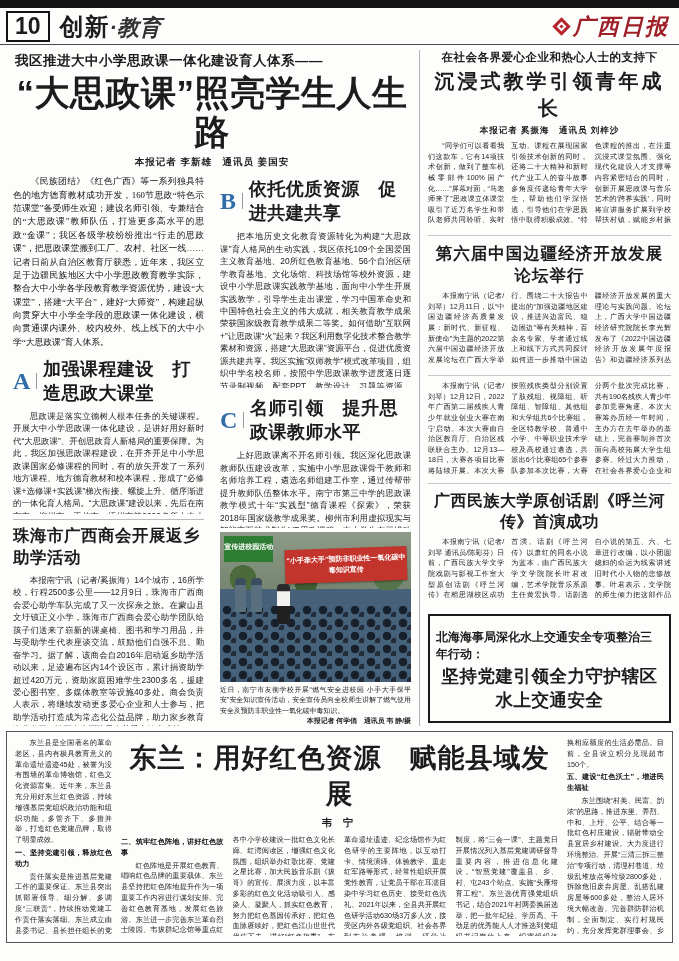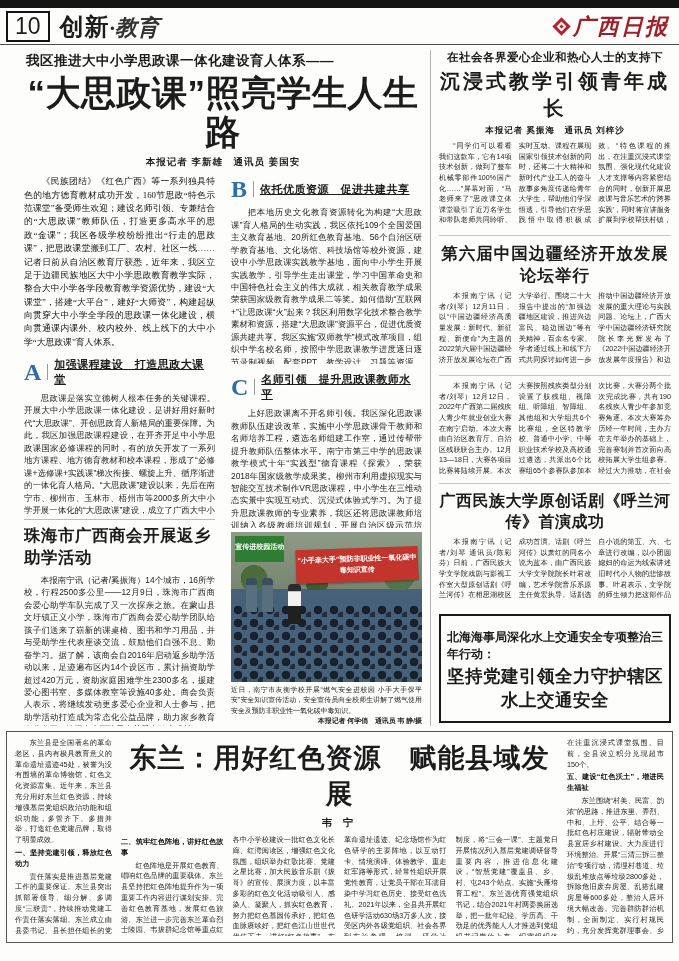--- a/index.html
+++ b/index.html
@@ -6,50 +6,50 @@
   html,body { background:#e8e8e6; }
   .page {
     width:679px; height:961px; margin:0 auto; background:#fdfdfc;
     font-family:"Liberation Sans", sans-serif; color:#1c1c1c;
     overflow:hidden; position:relative;
   }
   .topbar { height:8px; background:#141414; }
 
   
   .hd { height:36px; display:flex; align-items:center; gap:10px; padding:3px 10px 2px 6px; }
-  .pagenum { border:2px solid #141414; font-size:23px; font-weight:normal; padding:0 7px; line-height:27px; }
+  .pagenum { border:2px solid #141414; font-size:23px; font-weight:bold; padding:0 7px; line-height:27px; }
   .secname { display:flex; align-items:baseline; }
   .secname .b { font-size:24px; font-weight:900; letter-spacing:1px; }
-  .secname .i { font-size:22px; font-style:italic; font-family:Liberation Serif, serif; font-weight:bold; color:#333; }
+  .secname .i { font-size:22px; font-style:italic; font-family:Liberation Sans, sans-serif; font-weight:bold; color:#333; }
   .pubinfo { border-left:1px solid #999; padding-left:10px; line-height:1.35; }
   .pubinfo .d { font-size:8.5px; font-weight:bold; color:#222; }
   .pubinfo .s { font-size:7px; color:#444; }
   .masthead { margin-left:auto; display:flex; align-items:center; gap:5px; }
   .diamond { display:inline-block; width:13px; height:13px; background:#b5222a; transform:rotate(45deg); position:relative; }
   .diamond::after { content:""; position:absolute; inset:3px; background:#fff; }
   .diamond::before { content:""; position:absolute; inset:5px; background:#b5222a; z-index:1; }
   .masthead .mtxt { font-family:"Liberation Serif",serif; font-weight:bold; font-style:italic; font-size:22px; color:#9e1f27; letter-spacing:2px; }
   .hd-rule { border-top:1.5px solid #4a4a4a; margin:0 0 3px 0; }
 
   
-  .main { display:flex; gap:8px; padding:2px 8px 0 24px; height:678px; overflow:hidden; }
+  .main { display:flex; gap:8px; padding:2px 8px 0 13px; height:678px; overflow:hidden; }
   .left { width:398px; display:flex; flex-direction:column; }
   .right { flex:1; border-left:1px solid #b3b3b3; padding-left:8px; overflow:hidden; }
 
   
   .kicker { font-size:13.5px; font-weight:bold; letter-spacing:.5px; padding:2px 0 3px 2px; }
   .bighead { font-size:35px; font-weight:900; letter-spacing:.5px; text-align:center; line-height:1.12; }
   .byline { text-align:center; font-size:9.5px; font-weight:bold; color:#222; margin:5px 0 3px 0; letter-spacing:1px; }
   .lead-cols { display:flex; gap:16px; flex:1; overflow:hidden; margin-top:3px; }
   .lcol { flex:1; display:flex; flex-direction:column; overflow:hidden; }
   .intro { font-family:"Liberation Serif",serif; font-size:8.8px; line-height:1.52; text-align:justify; color:#111; text-indent:2em; }
   .sechead { display:flex; align-items:center; gap:6px; margin:8px 0 5px 0; }
   .sechead .letter { font-size:24px; font-weight:900; color:#2f6da8; font-family:"Liberation Serif",serif; line-height:1; }
   .sechead .bar { width:1px; height:16px; background:#9a9a9a; }
-  .sechead .t { font-size:11px; font-weight:900; letter-spacing:.5px;text-decoration:underline; }
+  .sechead .t { font-size:18px; font-weight:900; letter-spacing:.5px; }
   .body { font-size:8.4px; line-height:1.48; text-align:justify; color:#222; text-indent:2em; }
   .grow { flex:1; overflow:hidden; }
 
   
   .zh { border-top:1px solid #bbb; margin-top:5px; padding-top:5px; }
   .zh-head { font-size:16.5px; font-weight:900; letter-spacing:.5px; margin-bottom:5px; }
   .zh-body { height:152px; overflow:hidden; }
 
   
   .photo { width:100%; height:150px; position:relative; overflow:hidden; background:linear-gradient(#8d9b88 0%,#76856f 38%,#47627a 38%,#3c5266 100%); margin-top:4px; }
@@ -215,18 +215,18 @@
         <div class="c">
           <div>革命遗址遗迹、纪念场馆作为红色研学的主要阵地，以互动打卡、情境演绎、体验教学、重走红军路等形式，经常性组织开展党性教育，让党员干部在耳濡目染中学习红色历史、接受红色洗礼。2021年以来，全县共开展红色研学活动630场3万多人次，接受区内外各级党组织、社会各界到东兰参观、培训，研学达463.45万人次。</div>
 
         </div>
         <div class="c">
           <div>制度，将“三会一课”、主题党日开展情况列入基层党建调研督导重要内容，推进信息化建设，“智慧党建”覆盖县、乡、村、屯243个站点。实施“头雁培育工程”。东兰选优育强党组织书记，结合2021年村两委换届选举，把一批年纪轻、学历高、干劲足的优秀能人人才推选到党组织书记岗位上来，织密组织体系，建立、提升屯级党支部60个，两新组织党支部45个，屯级党群理事会1650个，实现党组织应建尽建、党组织工作全面覆盖。实施“积分激励工程”，以武篆镇东里村、隘洞镇纳乐村为试点，在全县村、社区开展“红色积分 绿色银行”活动，将“三大”纠纷、征地拆迁、移风易俗、遵规守纪、知信守信、发展生产等乡村建设内容纳入评分范畴，从村级集体经济收入中安排一定数额的经费设立“积分超市”，按照积分多少兑</div>
         </div>
       </div>
     </div>
     <div class="b-col">
-      <div>在注重沉浸式课堂氛围。目前，全县设立积分兑现超市150个。</div>
+      <div>换相应额度的生活必需品。目前，全县设立积分兑现超市150个。</div>
       <div class="subhead">五、建设“红色沃土”，增进民生福祉</div>
       <div class="b-p">东兰围绕“村美、民富、韵浓”的思路，推进东里、弄烈、中和、上圩、公平、结合等一批红色村庄建设，辐射带动全县宜居乡村建设。大力度进行环境整治。开展“三清三拆三整治”专项行动，清理村巷道、垃圾乱堆放点等垃圾2800多处，拆除危旧废弃房屋、乱搭乱建房屋等600多处，整治人居环境大幅改善。完善群防群治机制，全面制定、实行村规民约，充分发挥党群理事会、乡贤理事会在农村环境综合治理中的积极作用。大面积进行立面改造，整合资金集中对红军村群众住房进行立面改造，融入红色文化、民族文化元素，改造房屋3258栋，实现红军村风貌焕然一新。</div>
     </div>
   </div>
 </div>
 
 </body></html>

